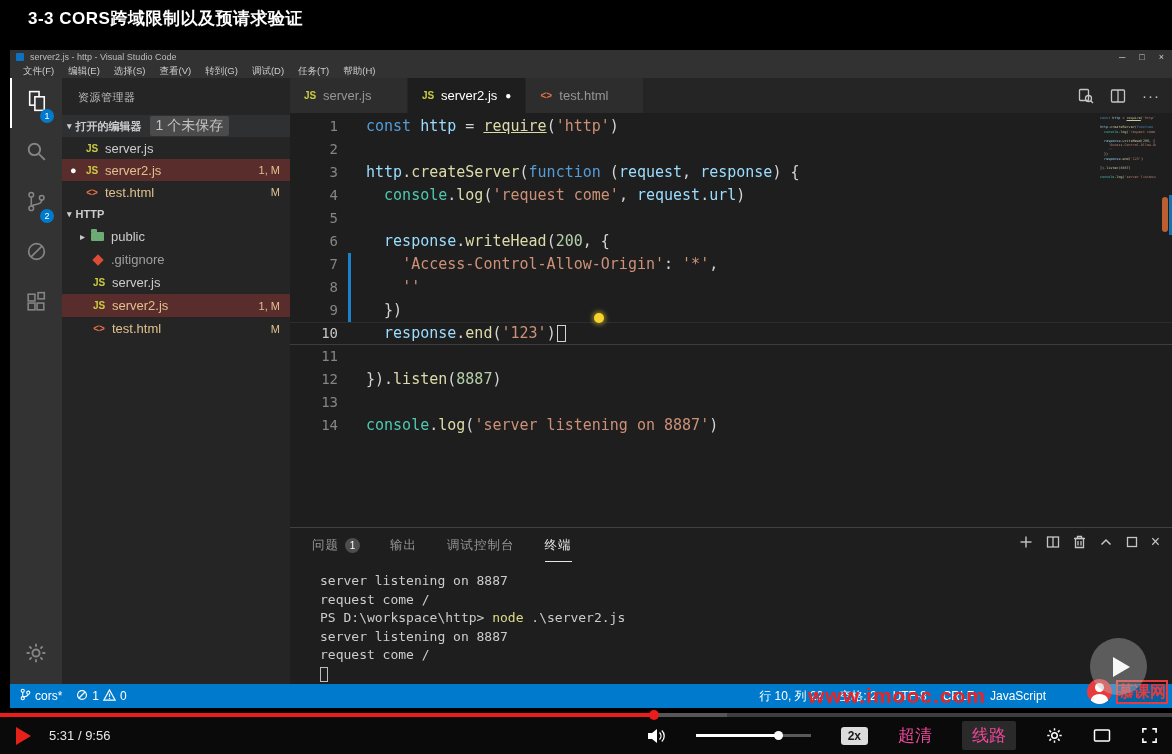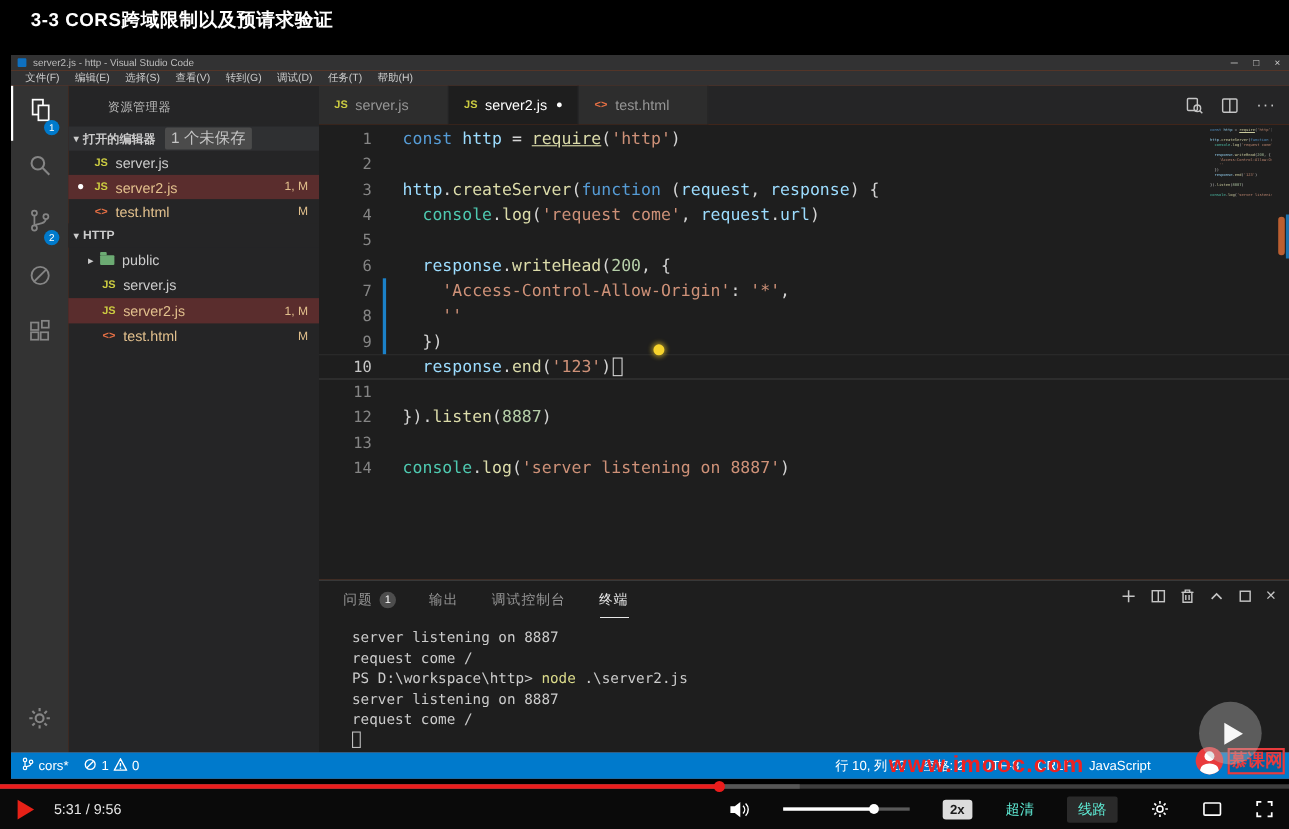--- a/index.html
+++ b/index.html
@@ -21,21 +21,21 @@
 
   
   .activitybar{position:absolute;left:0;top:28px;width:52px;height:606px;background:#333333;}
   .act-item{width:52px;height:50px;display:flex;align-items:center;justify-content:center;color:#858585;position:relative;}
   .act-item.active{color:#ffffff;border-left:2px solid #fff;}
   .act-badge{position:absolute;right:8px;bottom:5px;min-width:14px;height:14px;line-height:14px;background:#007acc;color:#fff;border-radius:50%;font-size:9px;text-align:center;padding:0 2px;}
   .act-gear{position:absolute;bottom:6px;left:0;}
 
   
   .sidebar{position:absolute;left:52px;top:28px;width:228px;height:606px;background:#252526;color:#cccccc;overflow:hidden;}
-  .sidebar-title{padding:12px 0 10px 36px;font-size:11px;color:#bbbbbb;letter-spacing:.5px;}
+  .sidebar-title{padding:12px 0 10px 16px;font-size:11px;color:#bbbbbb;letter-spacing:.5px;}
   .section-header{height:22px;display:flex;align-items:center;background:#2f3032;font-size:11px;font-weight:bold;color:#cccccc;padding-left:5px;}
   .twisty{font-size:9px;margin-right:4px;color:#cccccc;}
   .oe-badge{margin-left:8px;background:#4b4b4b;color:#c5c5c5;font-size:14px;font-weight:normal;padding:1px 6px;border-radius:2px;}
   .folder-header{background:#252526;}
   .side-row{height:22px;display:flex;align-items:center;font-size:13px;position:relative;padding-left:8px;}
   .side-row.tree{height:23px;padding-left:18px;}
   .side-row.sel{background:#5a2d2d;}
   .dot-space{width:14px;font-size:11px;color:#fff;flex:none;}
   .twisty2{width:11px;font-size:10px;color:#ccc;flex:none;}
   .fi{width:16px;flex:none;margin-right:5px;font-weight:bold;font-size:10px;display:inline-flex;align-items:center;justify-content:center;font-family:"Liberation Sans",sans-serif;}
@@ -115,21 +115,21 @@
   .progress-fill{position:absolute;left:0;top:0;height:100%;background:#eb1c1c;}
   .progress-handle{position:absolute;top:-3px;width:10px;height:10px;border-radius:50%;background:#eb1c1c;}
   .controls{position:absolute;left:0;top:4px;right:0;height:37px;display:flex;align-items:center;}
   .play-btn{margin-left:16px;width:0;height:0;border-left:15px solid #e62117;border-top:9px solid transparent;border-bottom:9px solid transparent;}
   .time{color:#e6e6e6;font-size:13px;margin-left:18px;white-space:nowrap;}
   .ctrl-right{margin-left:auto;display:flex;align-items:center;gap:30px;margin-right:14px;justify-content:flex-end;}
   .vol-track{width:115px;height:3px;background:#5a5a5a;position:relative;}
   .vol-fill{position:absolute;left:0;top:0;height:100%;background:#fff;}
   .vol-handle{position:absolute;top:-3px;width:9px;height:9px;border-radius:50%;background:#fff;}
   .speed-btn{background:#dcdcdc;color:#1a1a1a;font-size:12px;font-weight:bold;padding:2px 7px;border-radius:3px;}
-  .txt-btn{color:#5eead4;font-size:13px;white-space:nowrap;}
+  .txt-btn{color:#ec4899;font-size:17px;white-space:nowrap;}
   .route-btn{background:#2a2a2a;padding:3px 10px;border-radius:2px;}
   .p-icon{display:inline-flex;align-items:center;color:#fff;}
 </style>
 </head>
 <body>
 
 <div class="stage">
 
   <div class="lesson-title">3-3 CORS跨域限制以及预请求验证</div>
 
@@ -230,20 +230,25 @@
         </div>
       <div class="section-header folder-header">
         <span class="twisty">▾</span>
         <span>HTTP</span>
       </div>
       <div>
           <div class="side-row tree">
             <span class="twisty2">▸</span>
             <span class="fi-folder"></span>
             <span class="fname">public</span>
+          </div>
+          <div class="side-row tree">
+            <span class="twisty2"></span>
+            <span class="fi-git"></span>
+            <span class="fname dim">.gitignore</span>
           </div>
           <div class="side-row tree">
             <span class="twisty2"></span>
             <span class="fi fi-js">JS</span>
             <span class="fname">server.js</span>
           </div>
           <div class="side-row tree sel">
             <span class="twisty2"></span>
             <span class="fi fi-js">JS</span>
             <span class="fname mod">server2.js</span>

